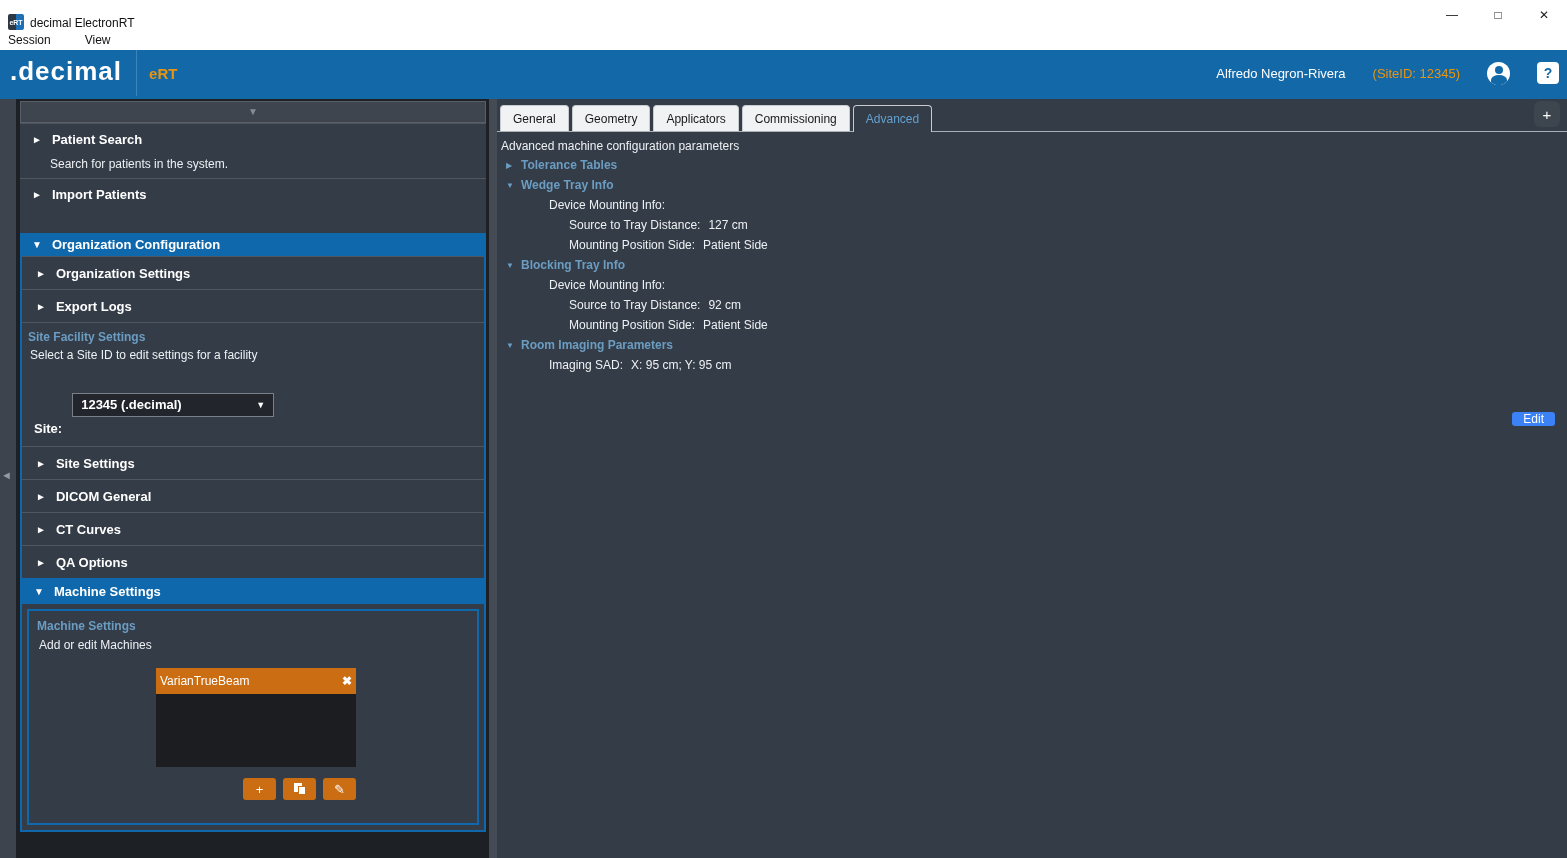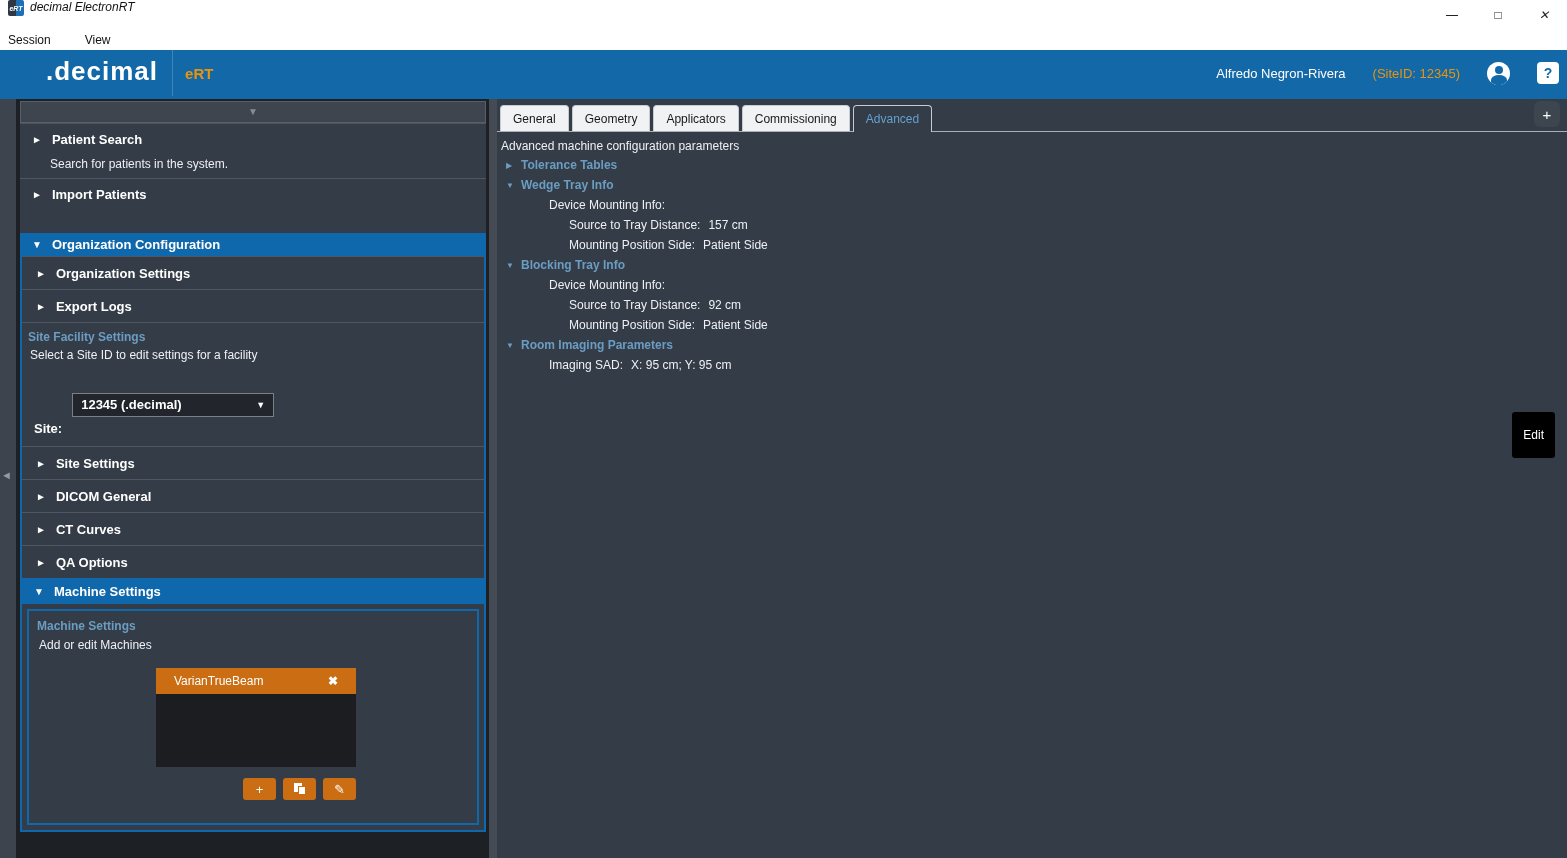--- a/index.html
+++ b/index.html
@@ -1,33 +1,33 @@
 <!DOCTYPE html>
 <html><head>
 <meta charset="utf-8">
 <style>
   * { box-sizing: border-box; margin: 0; padding: 0; }
   html,body { width:1567px; height:858px; overflow:hidden;
     font-family:"Liberation Sans", sans-serif; background:#343c47; }
 
   
-  .titlebar { height:30px; background:#ffffff; display:flex; align-items:flex-start;font-style:italic; }
+  .titlebar { height:30px; background:#ffffff; display:flex; align-items:flex-end; }
   .app-icon { width:16px; height:16px; margin:0 6px 0 8px; border-radius:2px;
     background:linear-gradient(90deg,#2e3744 50%,#1f6fb4 50%);
     color:#fff; font-size:7px; font-weight:bold; display:flex; align-items:center; justify-content:center; }
   .win-title { font-size:12px; color:#111; }
   .win-controls { margin-left:auto; display:flex; height:100%; }
   .win-btn { width:46px; height:100%; display:flex; align-items:center; justify-content:center;
     font-size:12px; color:#222; cursor:default; }
   .menubar { height:20px; background:#ffffff; display:flex; align-items:center; padding-left:8px; gap:16px; }
   .menu-item { font-size:12px; color:#111; padding:0 10px 0 0; margin-right:8px; }
 
   
   .appheader { height:46px; background:#1368a7; display:flex; align-items:center; }
-  .logo { color:#fff; font-size:26px; font-weight:bold; letter-spacing:1px; padding:0 14px 4px 10px;margin-left:36px; }
+  .logo { color:#fff; font-size:26px; font-weight:bold; letter-spacing:1px; padding:0 14px 4px 10px; }
   .logo-divider { width:1px; height:46px; background:#3d85b8; }
   .product { color:#e9940f; font-size:15px; font-weight:bold; padding-left:12px; }
   .header-right { margin-left:auto; display:flex; align-items:center; gap:27px; padding-right:8px; }
   .user-name { color:#fff; font-size:13px; }
   .site-id { color:#e9940f; font-size:13px; }
   .avatar { width:23px; height:23px; border-radius:50%; background:#fff; position:relative; overflow:hidden; }
   .avatar .head { position:absolute; left:7.5px; top:4px; width:8px; height:8px; border-radius:50%; background:#1368a7; }
   .avatar .body { position:absolute; left:3.5px; top:13px; width:16px; height:10px; border-radius:50% 50% 0 0; background:#1368a7; }
   .help-btn { width:22px; height:22px; border-radius:4px; background:#fff; color:#1368a7;
     font-size:14px; font-weight:bold; display:flex; align-items:center; justify-content:center; }
@@ -65,21 +65,21 @@
   .site-label { color:#fff; font-size:13px; font-weight:bold;margin-top:48px; }
   .site-select { width:202px; height:24px; background:#22262c; border:1px solid #7a8087;
     display:flex; align-items:center; padding:0 8px; }
   .site-select .val { color:#fff; font-size:13px; font-weight:bold; flex:1; }
   .site-select .dd { color:#fff; font-size:9px; }
 
   .machine-panel { margin:5px 5px 5px 5px; border:2px solid #1068ac; background:#343c47; height:216px; padding-top:8px; }
   .mp-title { color:#6b9dc2; font-size:12px; font-weight:bold; padding-left:8px; }
   .mp-desc { color:#eef1f4; font-size:12px; padding:5px 0 0 10px; }
   .machine-list { width:200px; margin:16px 0 0 127px; }
-  .machine-sel { height:26px; background:#ca6d13; display:flex; align-items:center; padding:0 18px; }
+  .machine-sel { height:26px; background:#ca6d13; display:flex; align-items:center; padding:0 4px; }
   .machine-sel .name { color:#fff; font-size:12px; flex:1; }
   .machine-sel .x { color:#fff; font-size:12px; font-weight:bold; }
   .machine-body { height:73px; background:#1b1d21; }
   .mp-buttons { width:200px; margin:11px 0 0 127px; display:flex; justify-content:flex-end; gap:7px; }
   .obtn { width:33px; height:22px; background:#ca6d13; border-radius:3px; color:#fff;
     display:flex; align-items:center; justify-content:center; font-size:13px; }
   .copy-ic { position:relative; width:12px; height:12px; }
   .copy-ic .p1 { position:absolute; left:0; top:0; width:8px; height:9px; background:#fff; }
   .copy-ic .p2 { position:absolute; left:4px; top:3px; width:8px; height:9px; background:#fff; border:1px solid #ca6d13; }
   .sidebar-void { background:#1d2025; height:100%; }
@@ -101,22 +101,22 @@
   .page-content { padding-top:5px; position:relative; height:729px; }
   .pc-title { color:#6b9dc2; font-size:12px; font-weight:bold; line-height:18px; padding-left:1px; }
   .pc-subtitle { color:#eef1f4; font-size:12px; line-height:18px; padding-left:4px; }
   .tree-header { display:flex; align-items:center; height:20px; padding-left:9px; gap:7px; }
   .t-arrow { color:#6b9dc2; font-size:8px; width:8px; }
   .t-label { color:#6b9dc2; font-size:12px; font-weight:bold; }
   .tree-row { height:20px; line-height:20px; color:#eef1f4; font-size:12px; }
   .lvl1 { padding-left:52px; }
   .lvl2 { padding-left:72px; }
   .tree-row .val { margin-left:8px; }
-  .edit-btn { position:absolute; top:280px; right:12px; background:#000000; color:#fff;
-    font-size:12px; padding:16px 11px; border-radius:3px; border:none; }
+  .edit-btn { position:absolute; top:280px; right:12px; background:#3b82f6; color:#fff;
+    font-size:12px; padding:0 11px; border-radius:3px; border:none; }
 </style>
 </head>
 <body>
 
 <div class="titlebar">
   <div class="app-icon">eRT</div>
   <span class="win-title">decimal ElectronRT</span>
   <div class="win-controls">
     <span class="win-btn">—</span>
     <span class="win-btn">□</span>
@@ -277,21 +277,21 @@
       </div>
 
       <div class="tree-header">
         <span class="t-arrow">▼</span>
         <span class="t-label">Wedge Tray Info</span>
       </div>
       <div class="tree-row lvl1">
         <span>Device Mounting Info:</span>
       </div>
       <div class="tree-row lvl2">
-        <span>Source to Tray Distance:</span><span class="val">157 cm</span>
+        <span>Source to Tray Distance:</span><span class="val">127 cm</span>
       </div>
       <div class="tree-row lvl2">
         <span>Mounting Position Side:</span><span class="val">Patient Side</span>
       </div>
 
       <div class="tree-header">
         <span class="t-arrow">▼</span>
         <span class="t-label">Blocking Tray Info</span>
       </div>
       <div class="tree-row lvl1">

